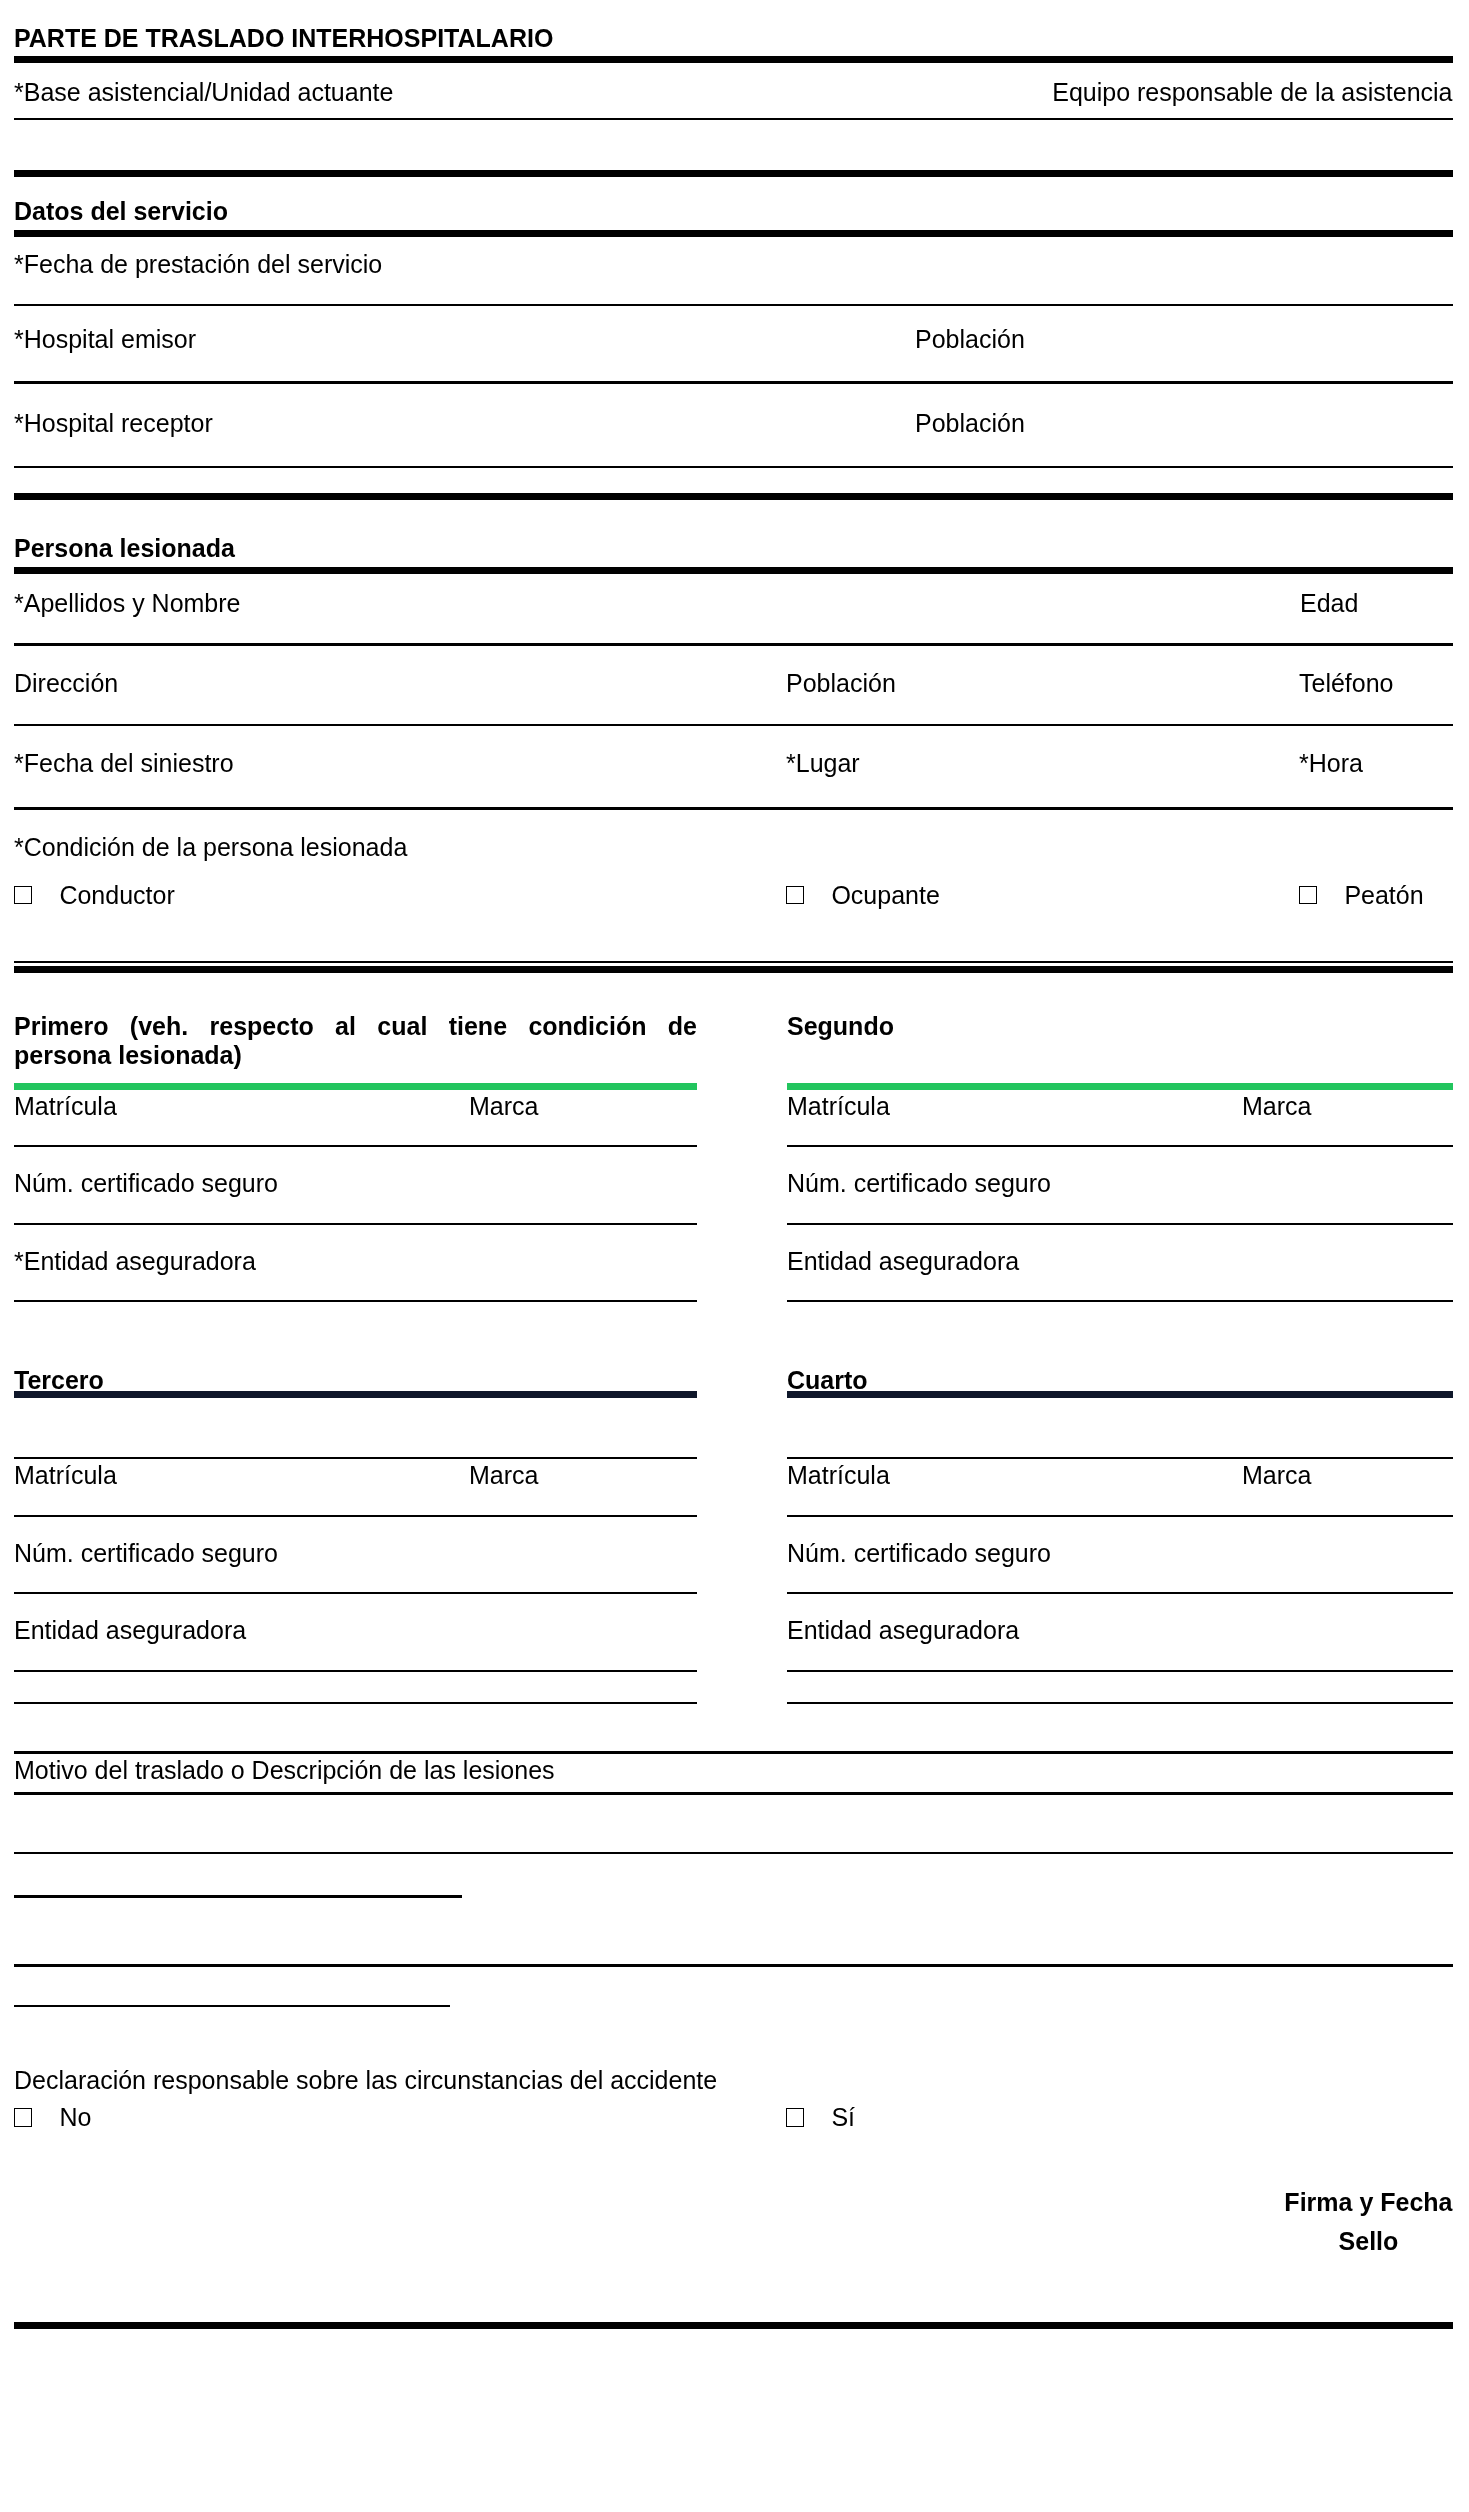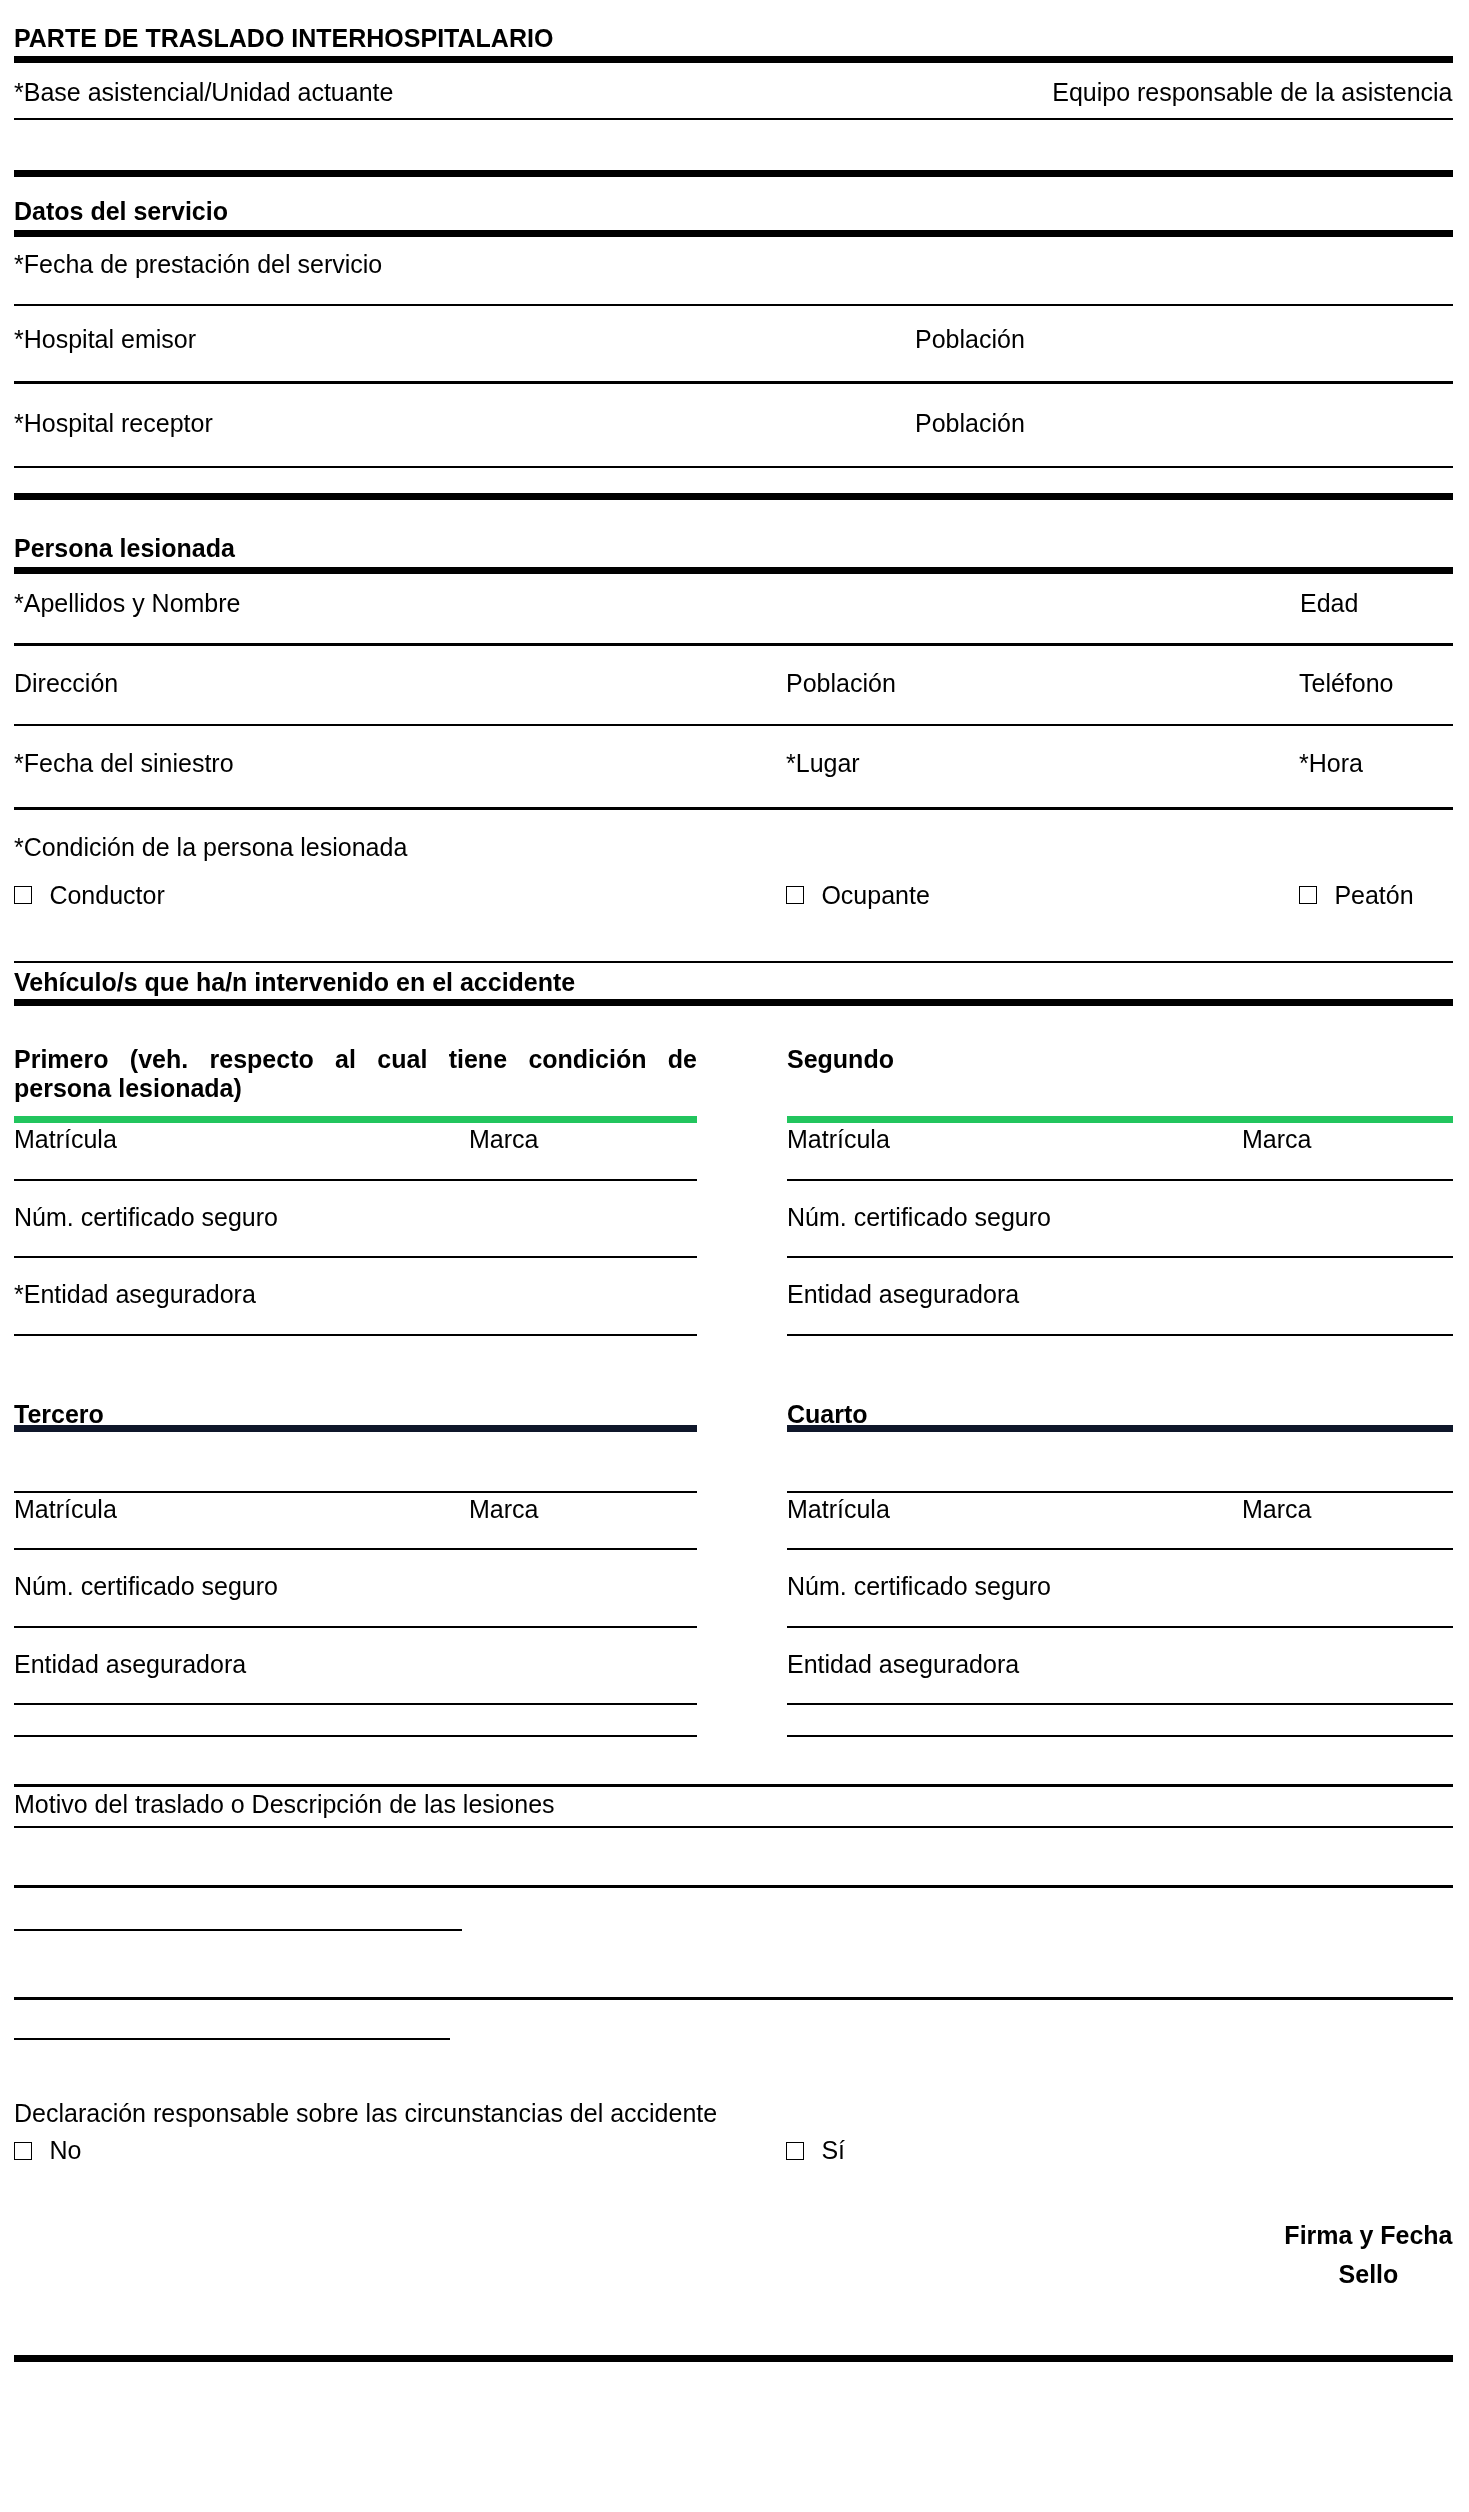--- a/index.html
+++ b/index.html
@@ -17,21 +17,21 @@
     overflow: hidden;
   }
   .b { font-weight: 700; }
   .thick { height: 7px; background: #000; }
   .thin { height: 2.6px; background: #000; }
   .between { display: flex; justify-content: space-between; }
   .r2  { display: grid; grid-template-columns: 901px 1fr; }
   .r2b { display: grid; grid-template-columns: 1286px 1fr; }
   .r2c { display: grid; grid-template-columns: 772px 1fr; }
   .r3  { display: grid; grid-template-columns: 772px 513px 1fr; }
-  .opt { display: inline-flex; align-items: center; gap: 17px; }
+  .opt { display: inline-flex; align-items: center; gap: 27px; }
   .cb  { display: inline-block; width: 18.4px; height: 18.4px; border: 1.7px solid #000; flex: 0 0 auto; }
 
   .mt-title2 { margin-top: 6.1px; }
   .rule-title { margin-top: 3.5px; }
   .row-base { margin-top: 15px; }
   .rule-base { margin-top: 10.5px; }
   .rule-sec1 { margin-top: 50px; }
   .sec-title-gap { margin-top: 20px; }
   .rule-under { margin-top: 3.5px; }
   .lbl-fecha { margin-top: 13px; }
@@ -149,21 +149,20 @@
       <span class="cb"></span>
       <span>Ocupante</span>
     </span>
     <span class="opt">
       <span class="cb"></span>
       <span>Peatón</span>
     </span>
   </div>
 
   <div class="thin rule-veh-top"></div>
-  <div class="b veh-title">Vehículo/s que ha/n intervenido en el accidente</div>
   <div class="thick rule-veh"></div>
 
   <div class="vgrid vgrid-top">
 
     <div>
       <div class="b vhead">Primero (veh. respecto al cual tiene condición de persona lesionada)</div>
       <div class="vcell vcell-first vlabels">
         <span>Matrícula</span>
         <span>Marca</span>
       </div>

